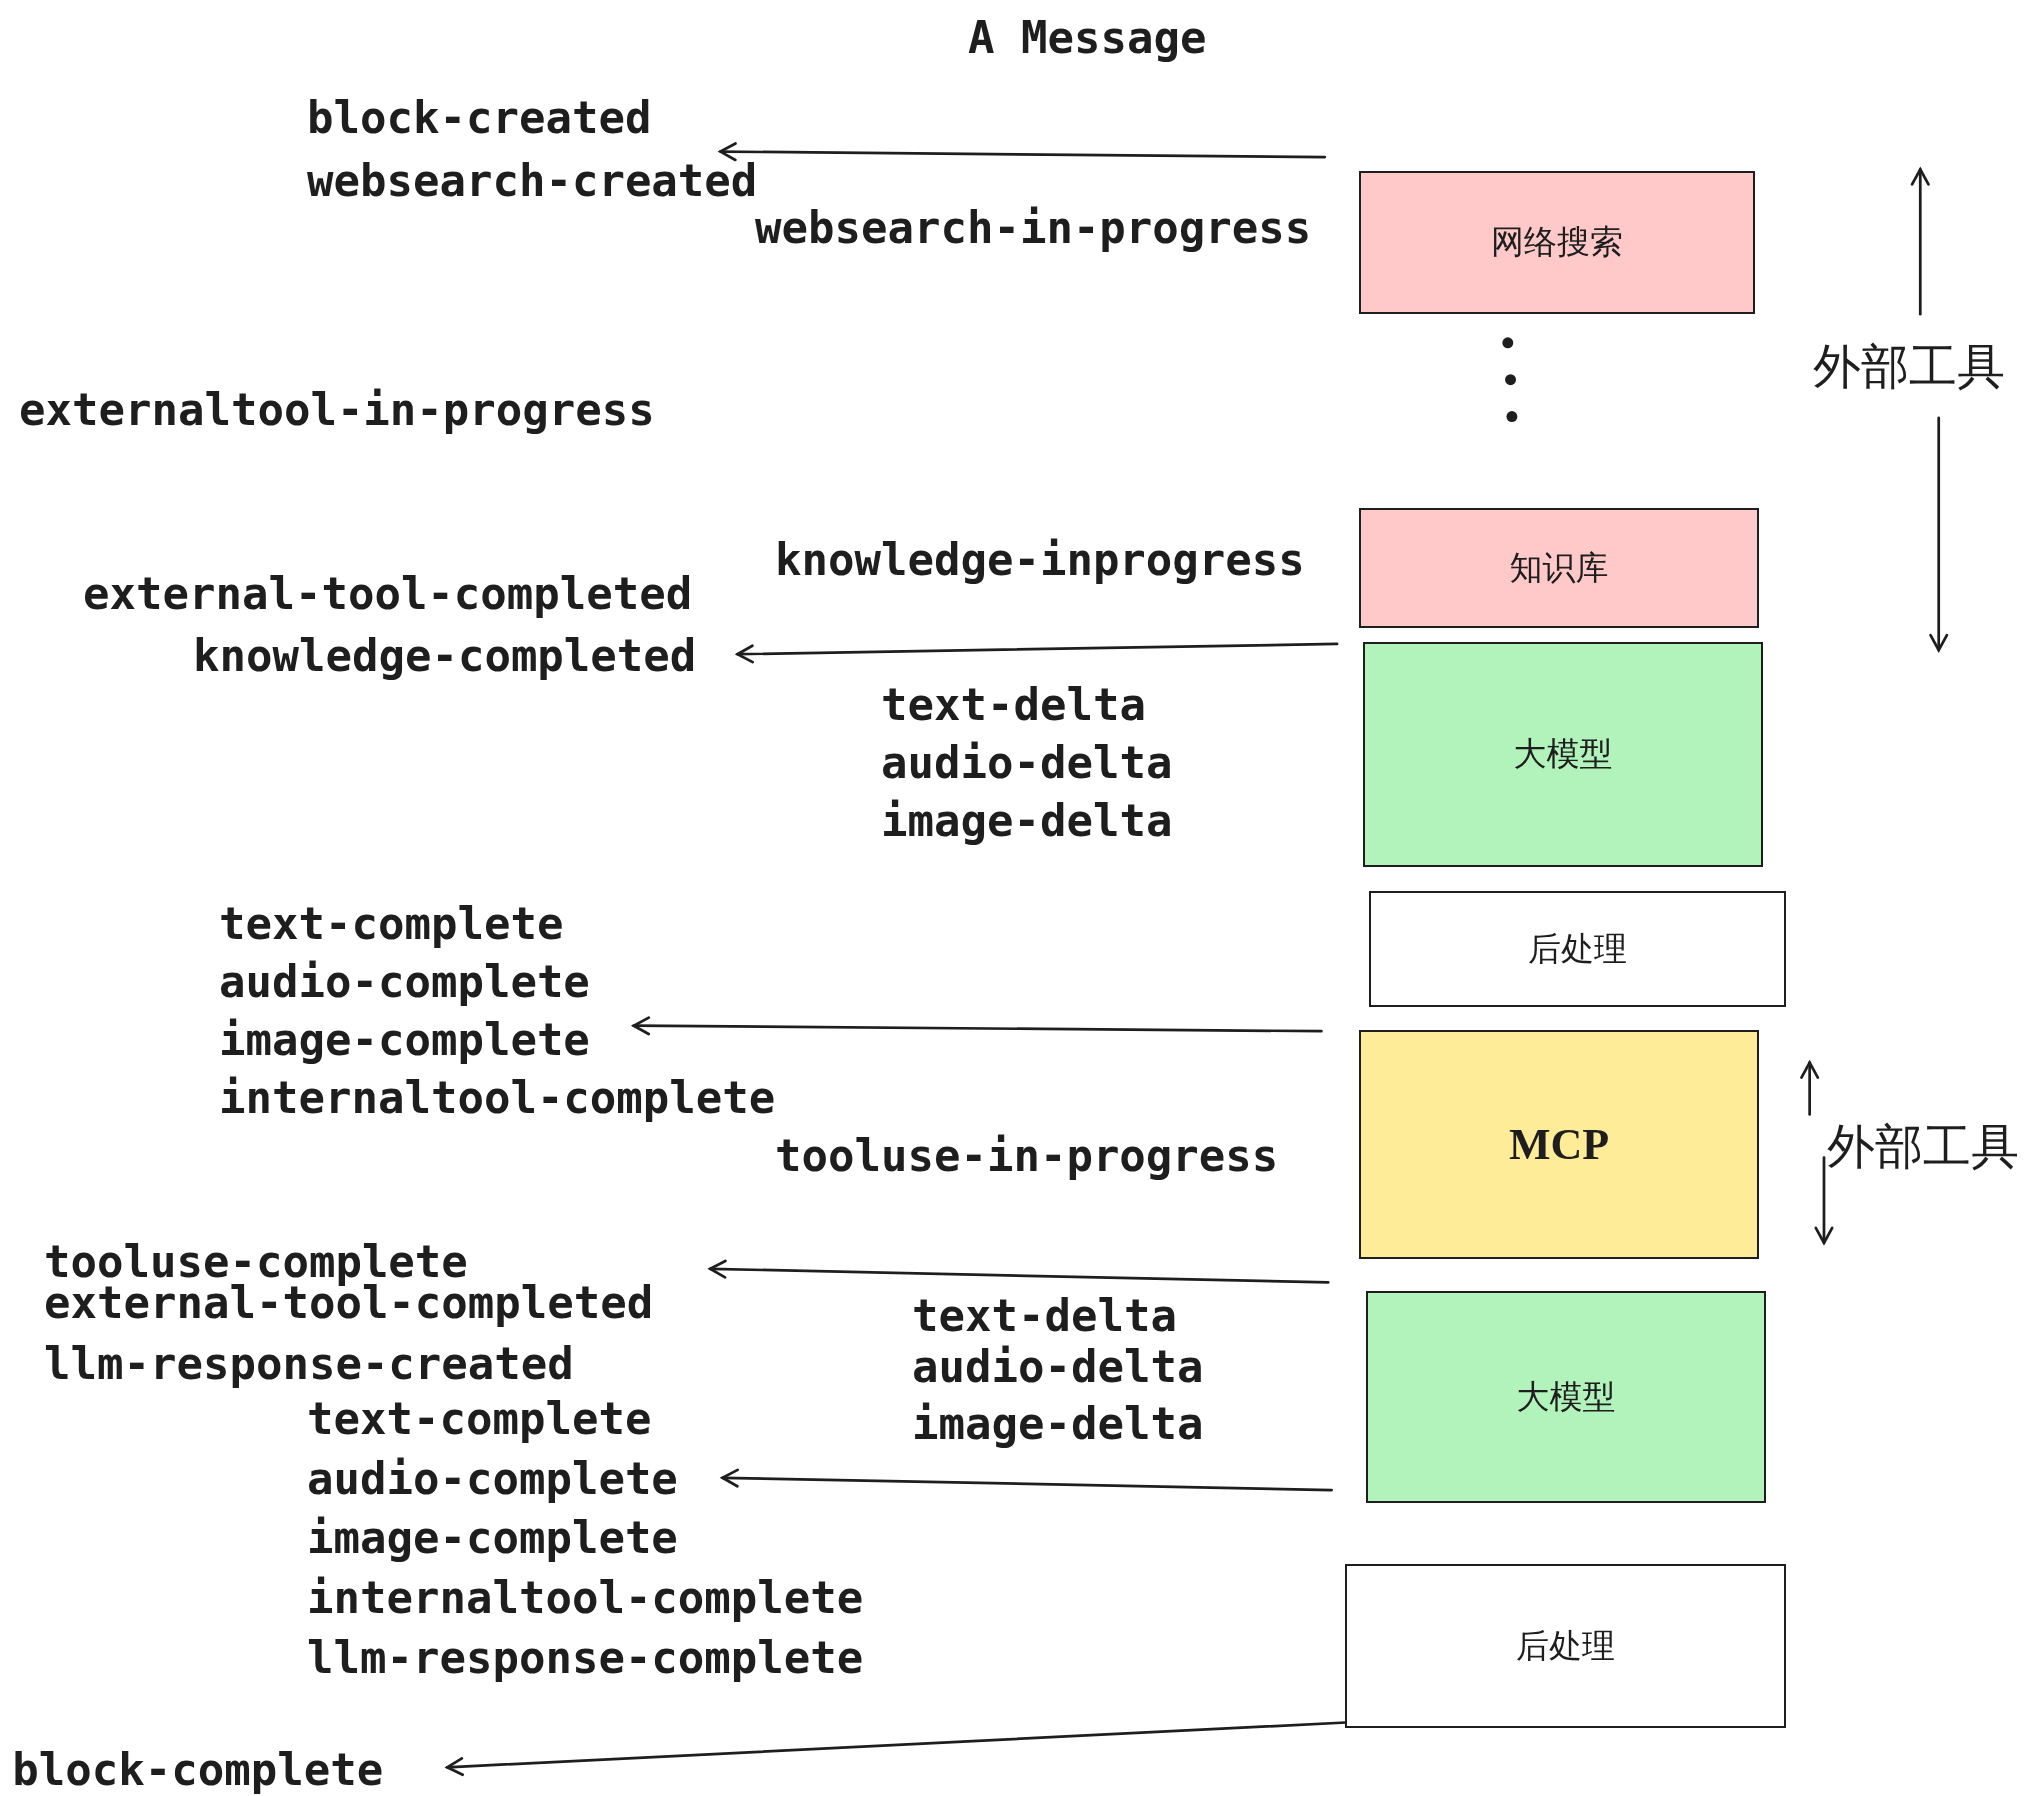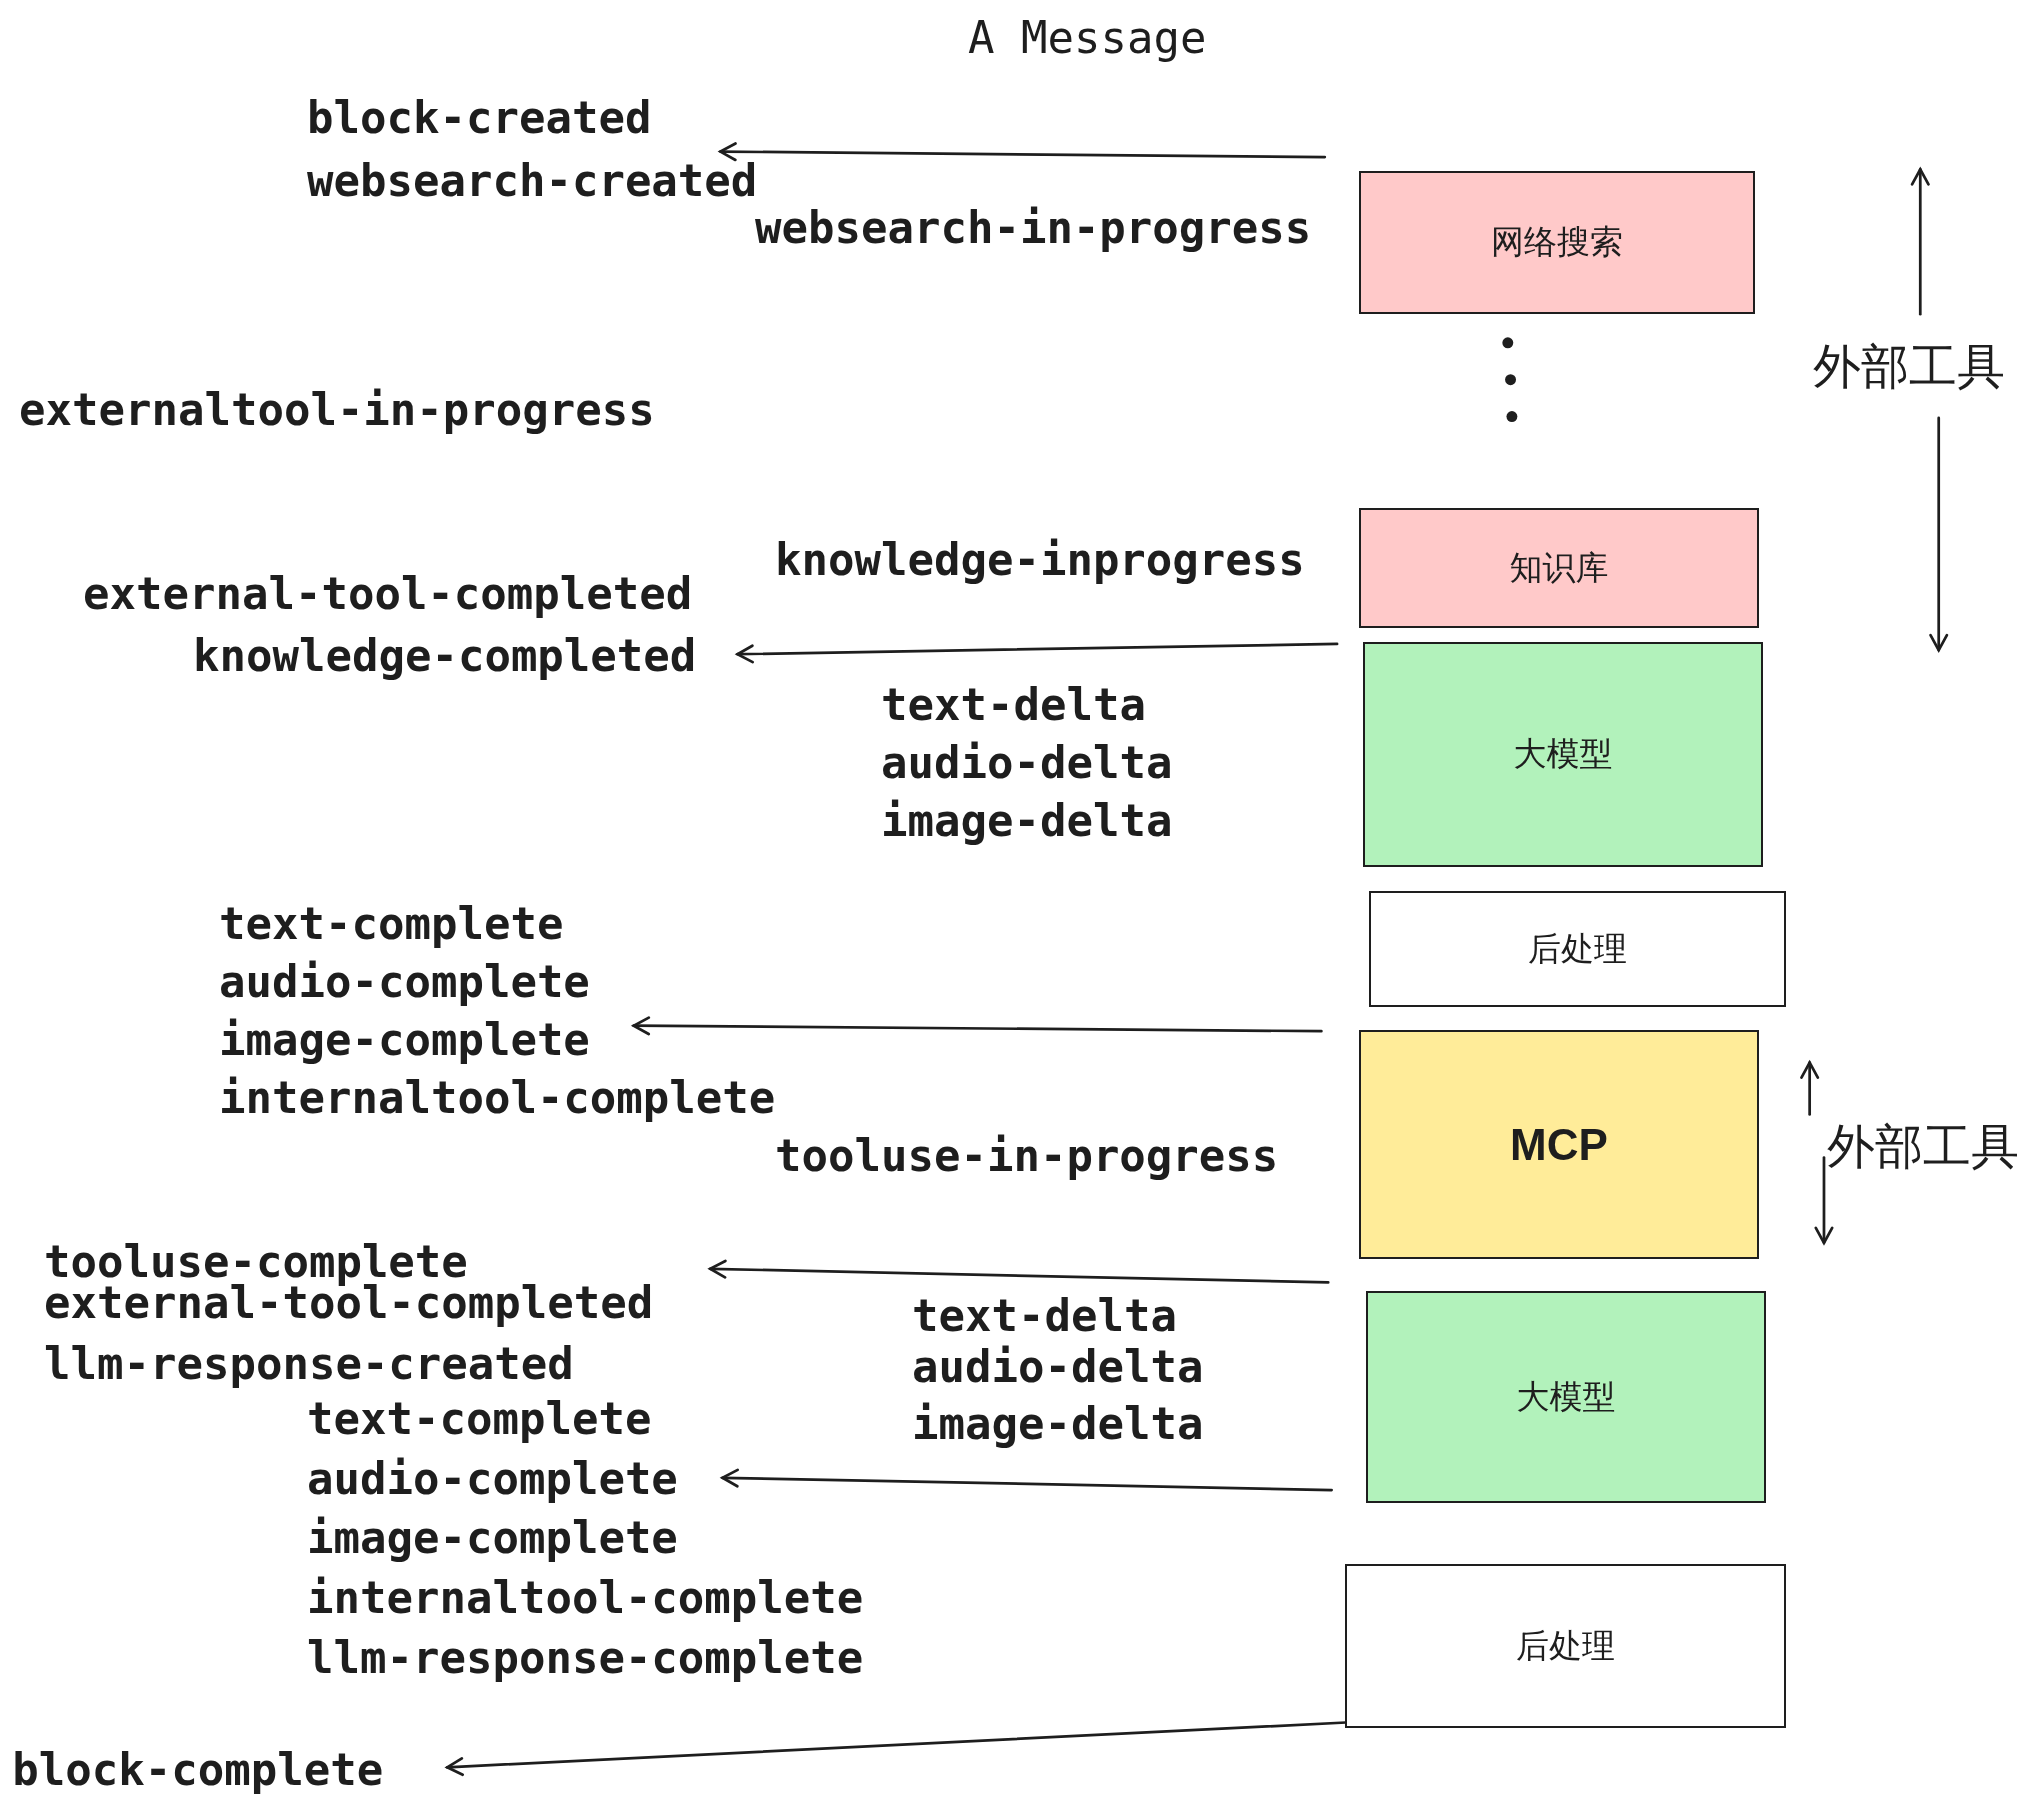--- a/index.html
+++ b/index.html
@@ -1,24 +1,24 @@
 <!DOCTYPE html>
 <html style="font-size:11px"><head>
 <meta charset="utf-8">
 <style>
   html,body{margin:0;padding:0;background:#ffffff;}
   #canvas{position:relative;width:2035px;height:1796px;background:#ffffff;overflow:hidden;
           font-family:"DejaVu Sans Mono",monospace;color:#1e1e1e;}
   .overlay{position:absolute;left:0;top:0;z-index:1;}
-  .title{position:absolute;z-index:3;font-size:44px;font-weight:normal;white-space:nowrap;}
+  .title{position:absolute;z-index:3;font-size:44px;font-weight:bold;white-space:nowrap;}
   .evt{position:absolute;z-index:3;font-size:44px;font-weight:bold;line-height:1;white-space:nowrap;}
   .box{position:absolute;z-index:2;border:2.7px solid #1e1e1e;display:flex;align-items:center;justify-content:center;
        box-sizing:border-box;}
   .box .box-label{font-family:"DejaVu Sans","Liberation Sans",sans-serif;font-size:33px;white-space:nowrap;}
-  .box .mono-label{font-family:Liberation Sans, sans-serif;font-weight:bold;font-size:44px;white-space:nowrap;}
+  .box .mono-label{font-family:Liberation Serif, serif;font-weight:bold;font-size:44px;white-space:nowrap;}
   .side-label{position:absolute;z-index:3;font-family:"DejaVu Sans","Liberation Sans",sans-serif;
               font-size:48px;white-space:nowrap;}
 </style>
 </head>
 <body>
 
 <div id="canvas">
 
   <svg class="overlay" width="2035" height="1796" viewBox="0 0 2980 2630">
     <defs>

